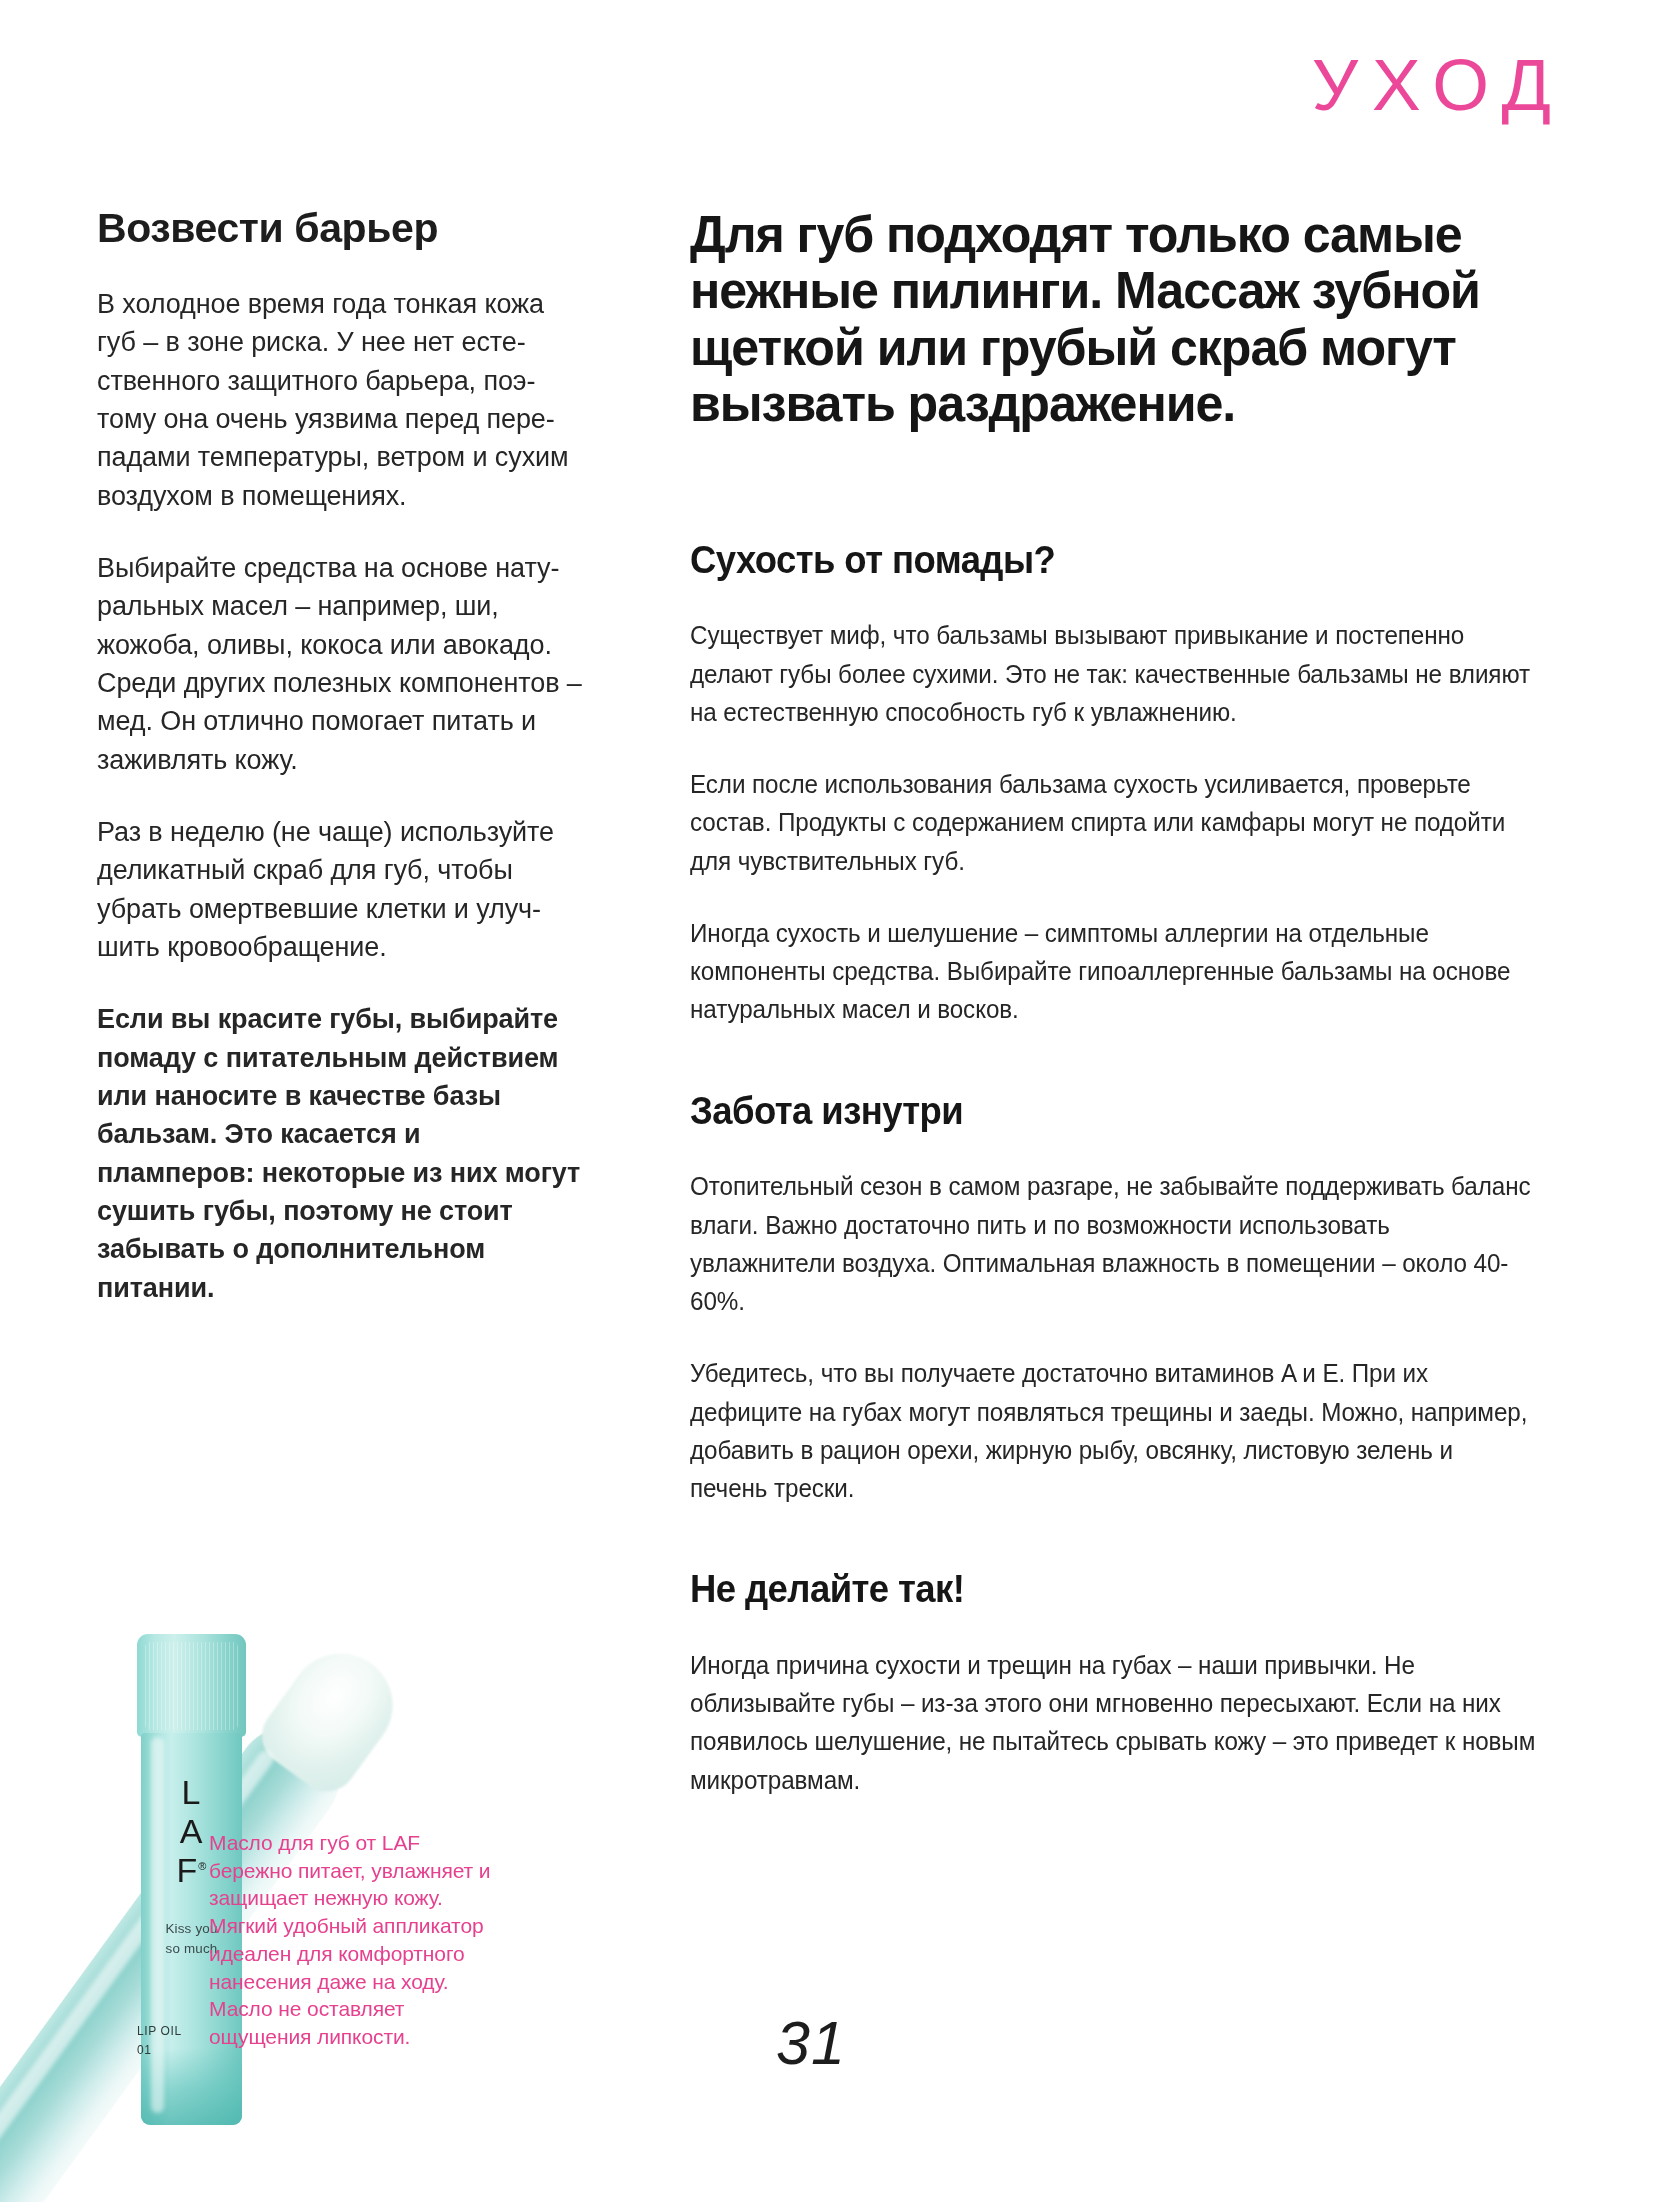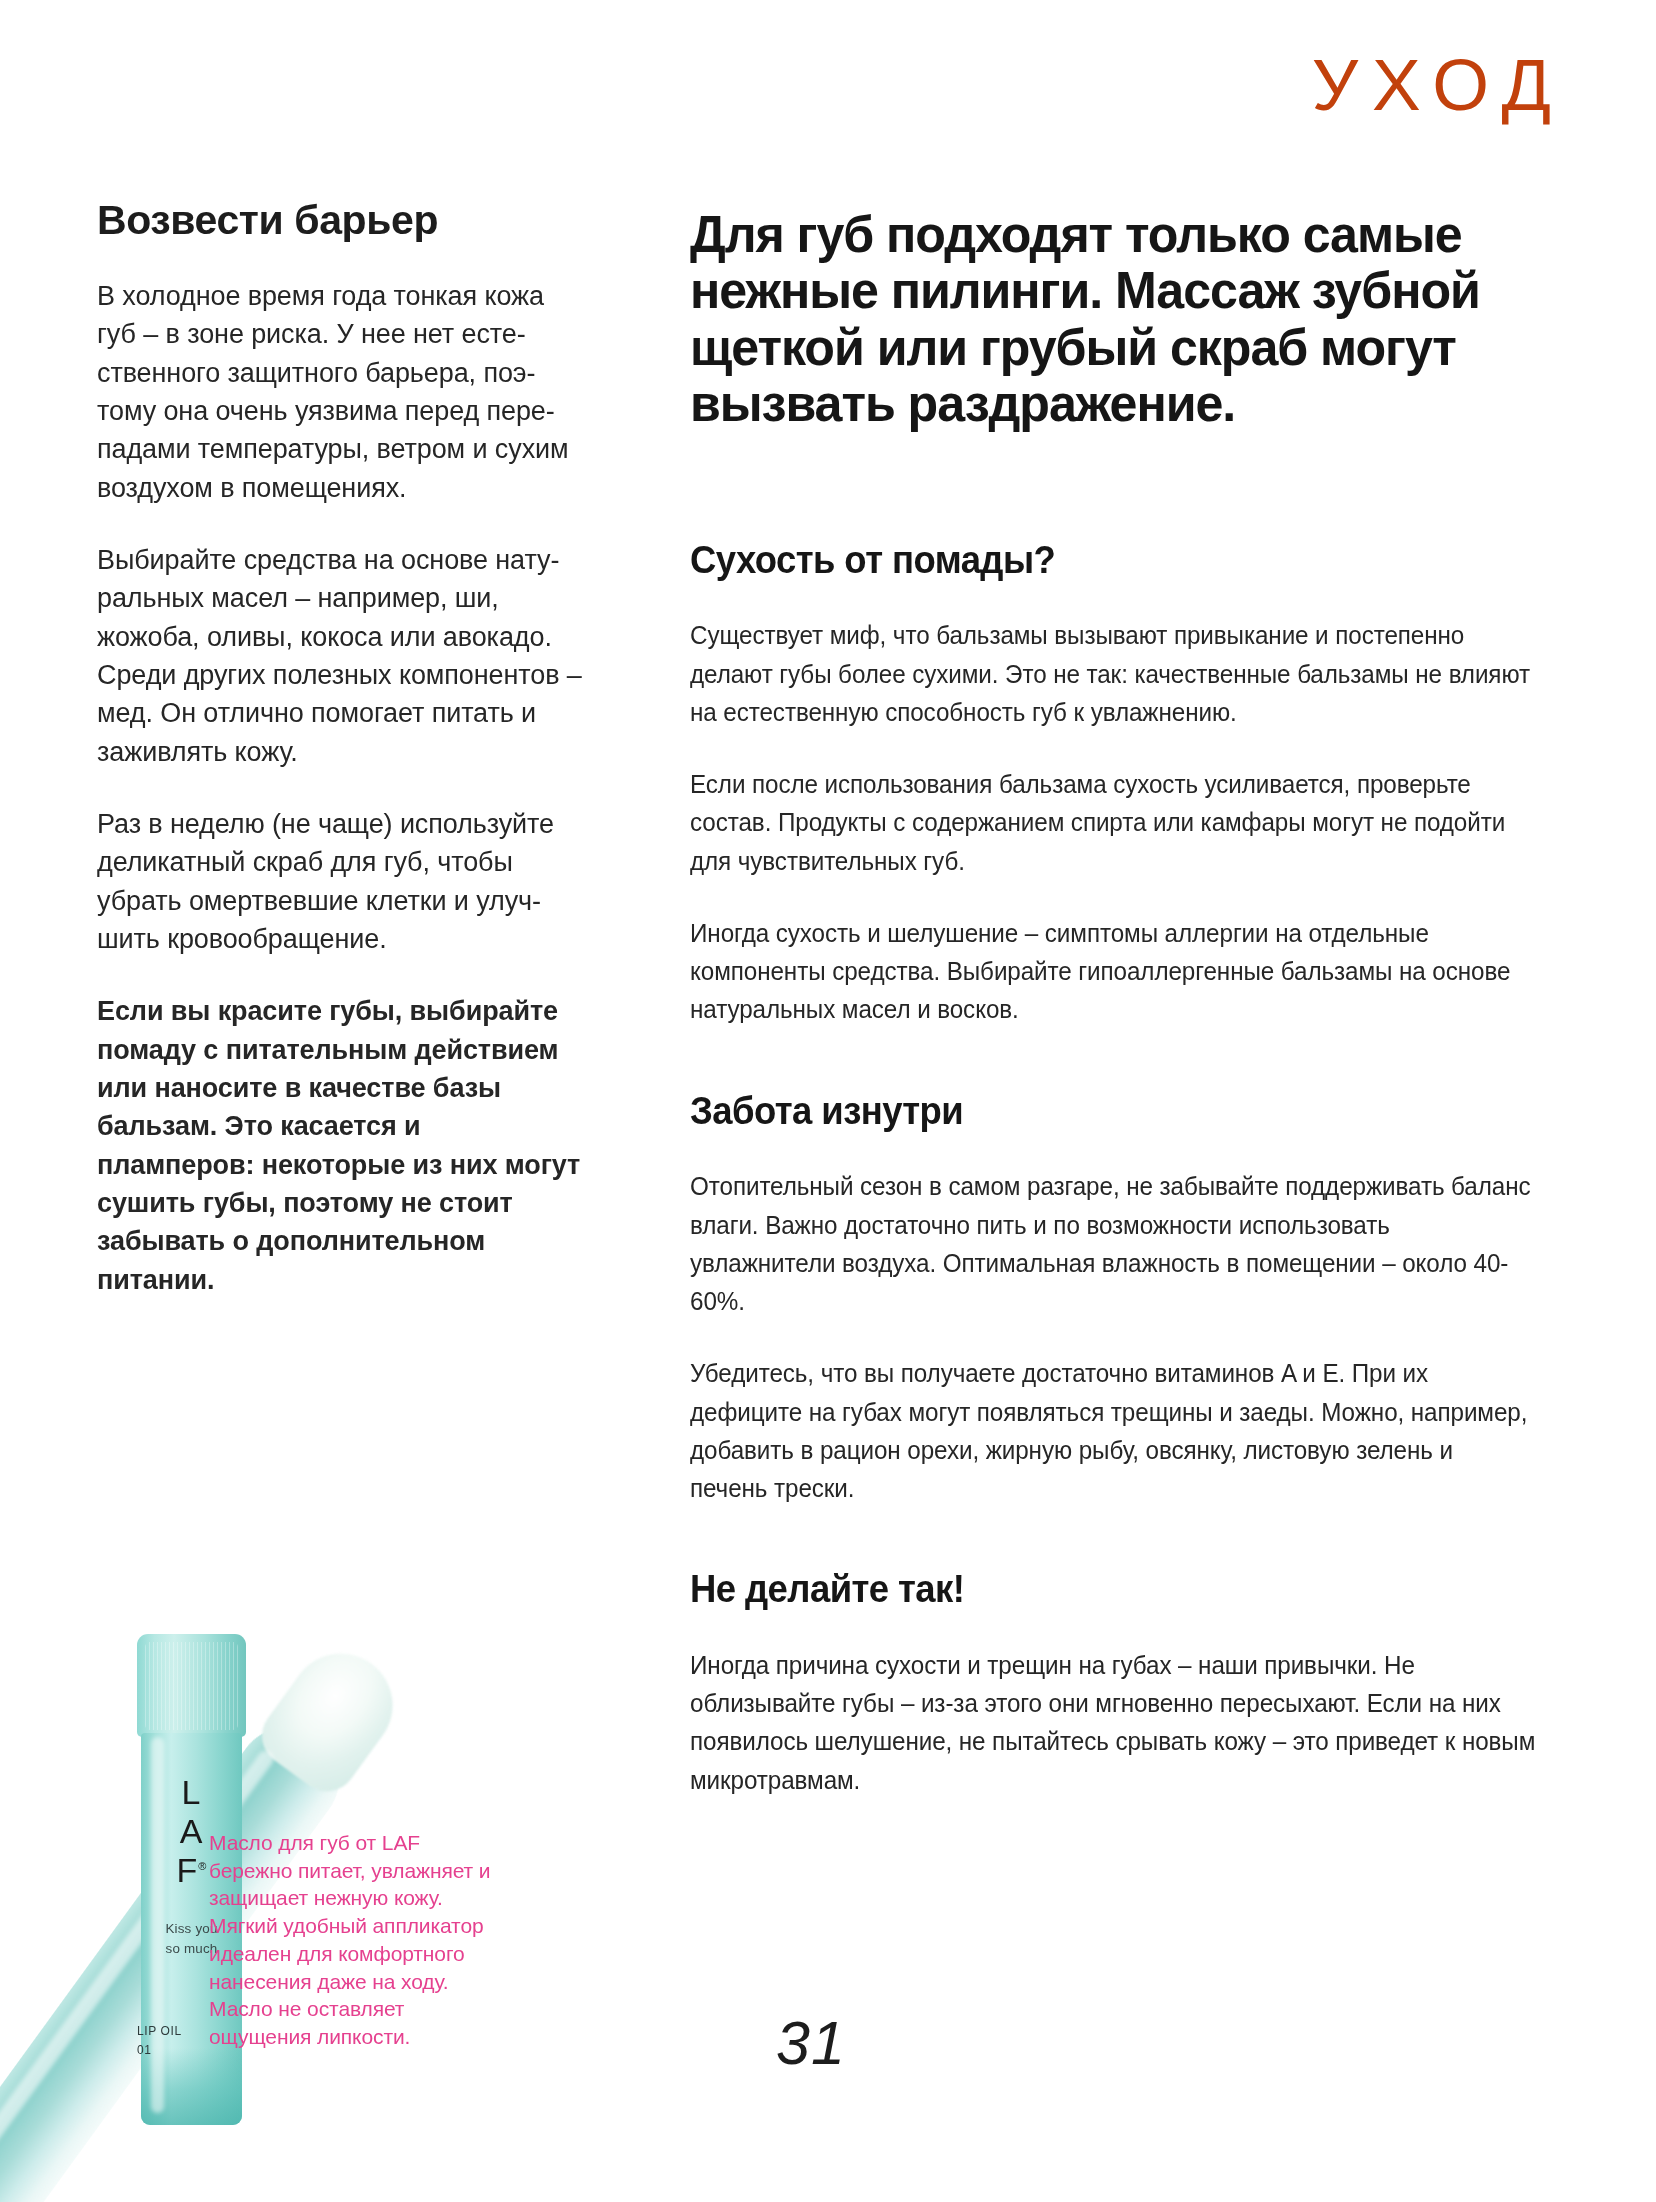--- a/index.html
+++ b/index.html
@@ -25,29 +25,29 @@
 
   
   .masthead {
     position: absolute;
     top: 48px;
     right: 91px;
     font-size: 73px;
     font-weight: 400;
     letter-spacing: 14px;
     line-height: 1;
-    color: #c2410c;
+    color: #ec4899;
     text-transform: uppercase;
   }
 
   
   .col-left {
     position: absolute;
     left: 97px;
-    top: 198px;
+    top: 206px;
     width: 485px;
   }
   .col-right {
     position: absolute;
     left: 690px;
     top: 206px;
     width: 873px;
   }
 
   

